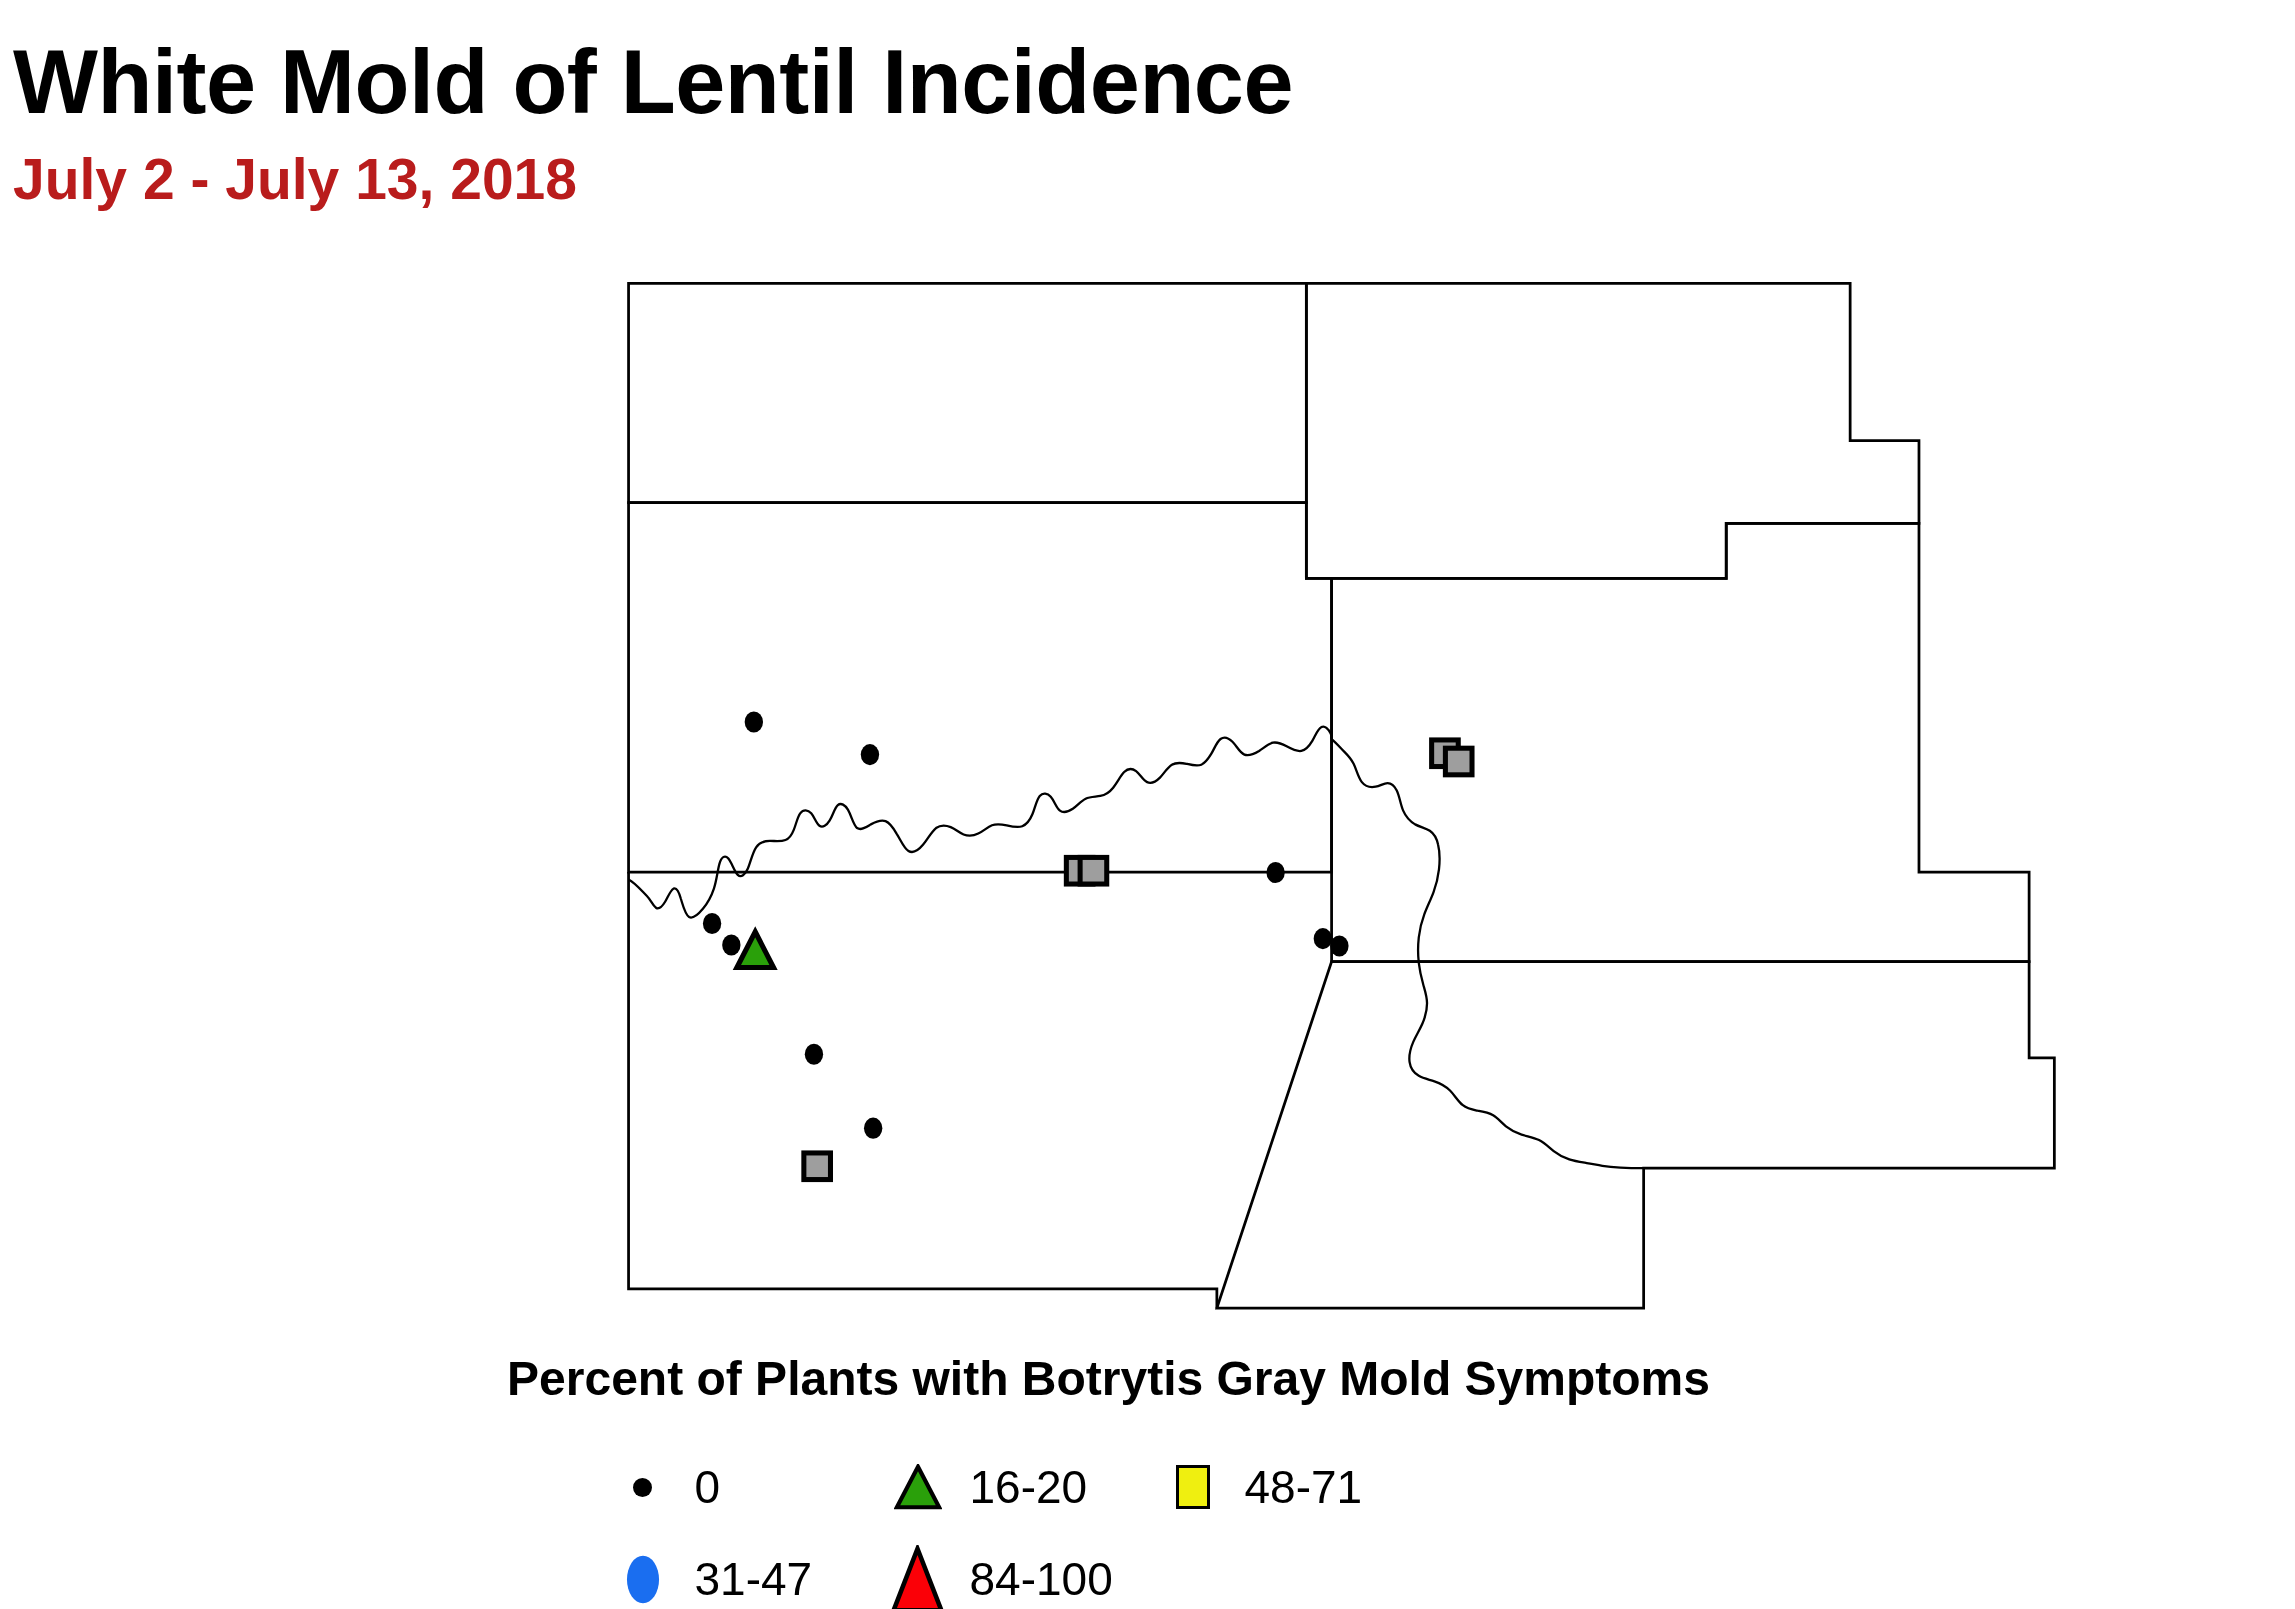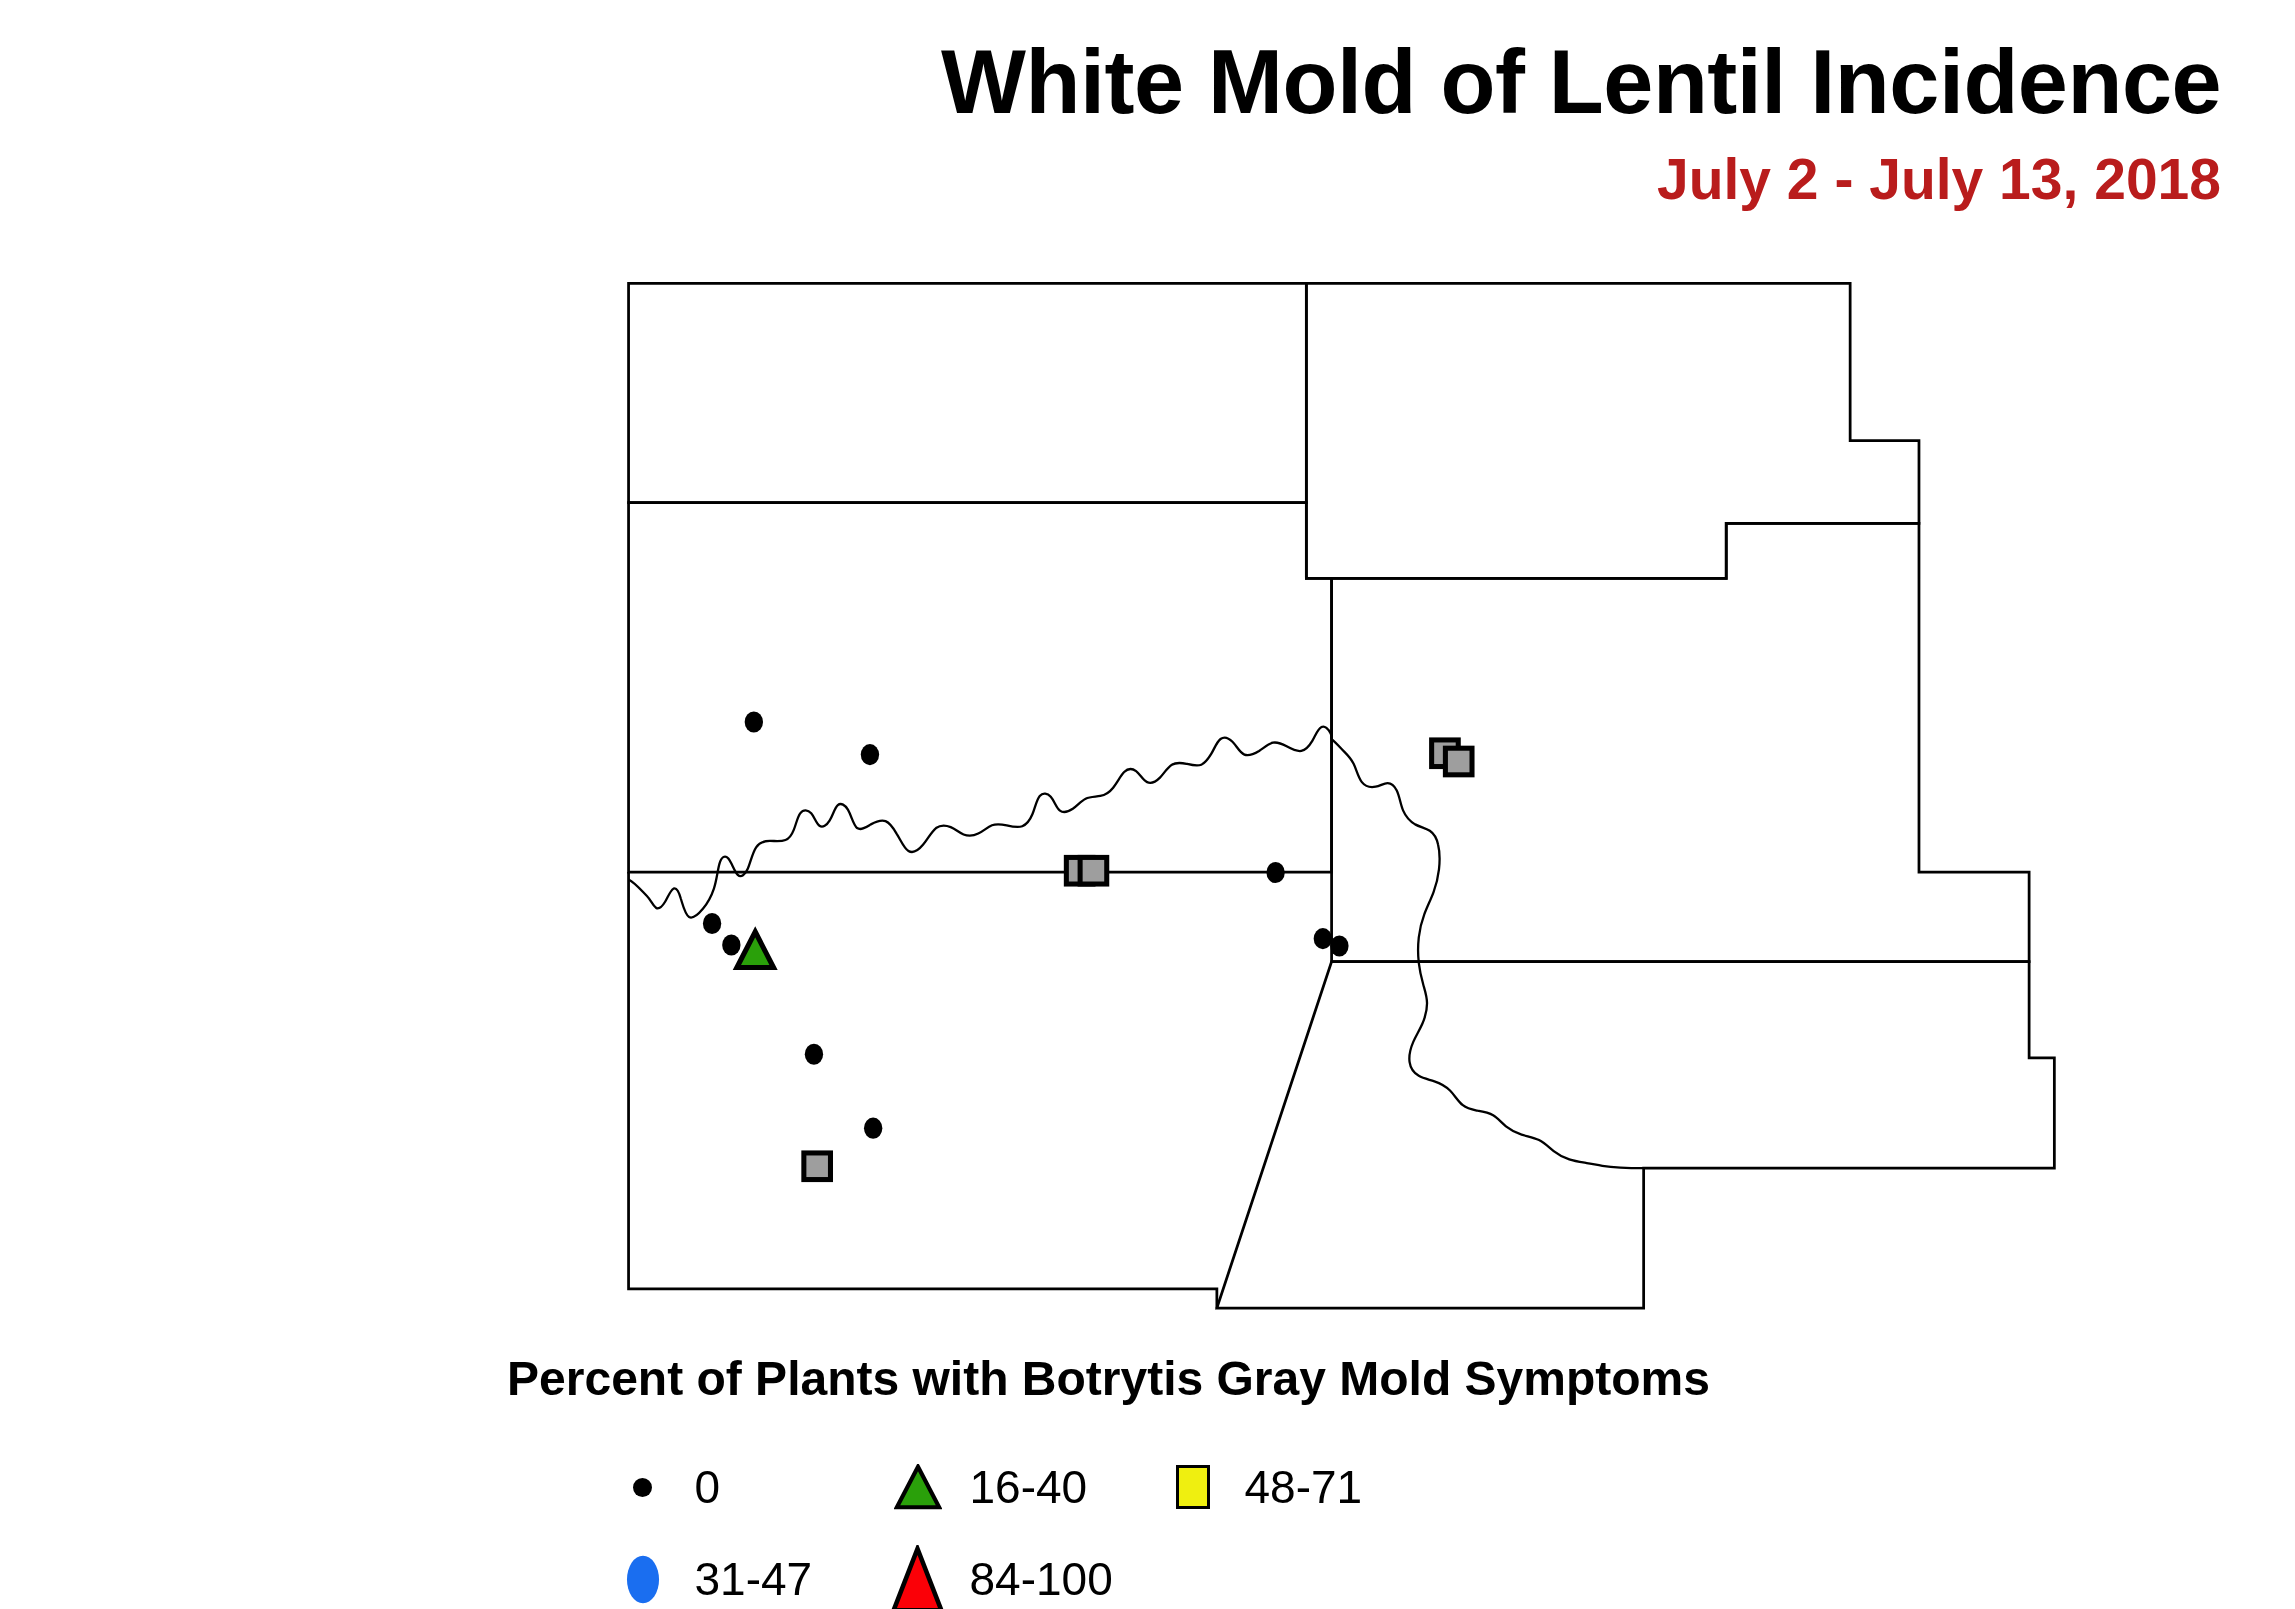--- a/index.html
+++ b/index.html
@@ -17,24 +17,24 @@
   #page {
     position: relative;
     width: 3056px;
     height: 1610px;
     background: #ffffff;
   }
 
   
   #title-block {
     position: absolute;
-    left: 4px;
+    left: 13px;
     top: 37px;
     width: 2217px;
-    text-align: right;
+    text-align: left;
   }
   #main-title {
     font-size: 90px;
     font-weight: bold;
     color: #000000;
     line-height: 1.0;
     letter-spacing: -0.5px;
   }
   #subtitle {
     margin-top: 24px;
@@ -334,21 +334,21 @@
           </span>
           <span class="legend-label">0</span>
         </div>
 
         <div class="legend-cell">
           <span class="legend-swatch">
             <svg class="legend-tri-svg" width="48" height="46" viewBox="0 0 104 100">
               <polygon points="52,6 98,94 6,94" fill="#2aa00a" stroke="#000000" stroke-width="9"></polygon>
             </svg>
           </span>
-          <span class="legend-label">16-40</span>
+          <span class="legend-label">16-20</span>
         </div>
 
         <div class="legend-cell">
           <span class="legend-swatch">
             <span class="sw-square-yellow"></span>
           </span>
           <span class="legend-label">48-71</span>
         </div>
 
       </div>

